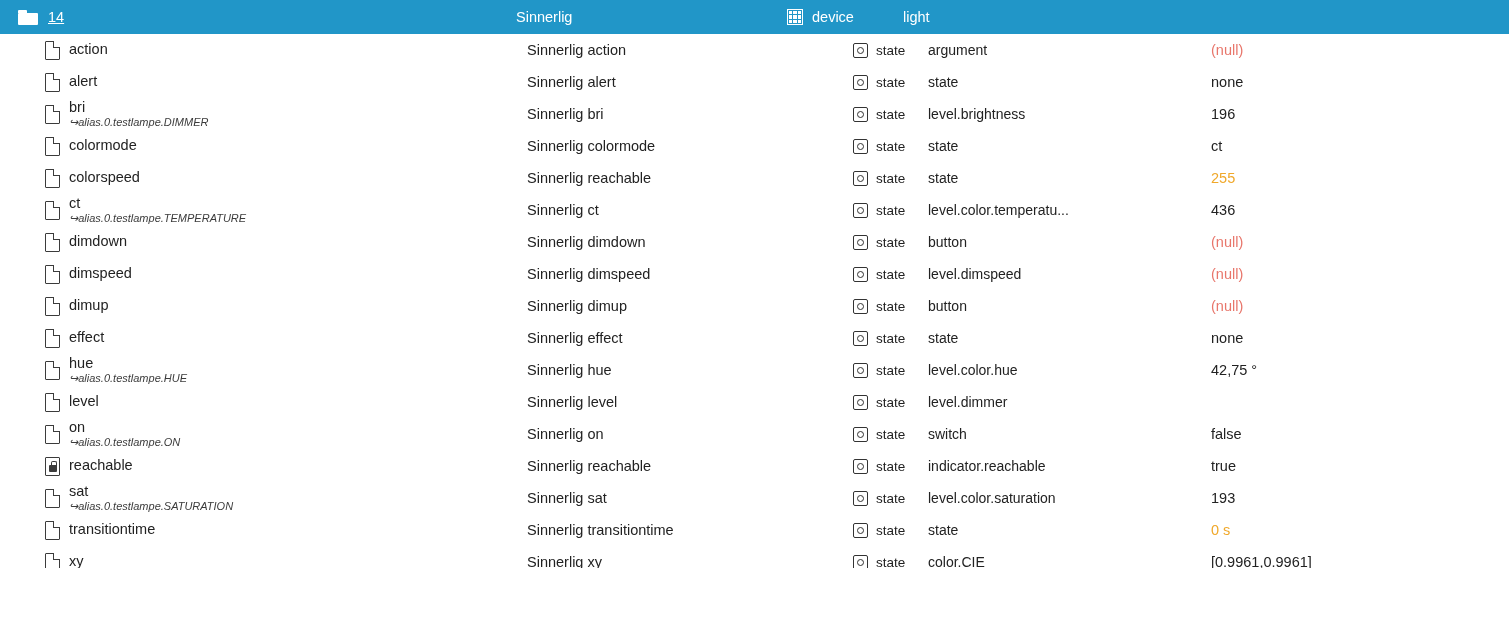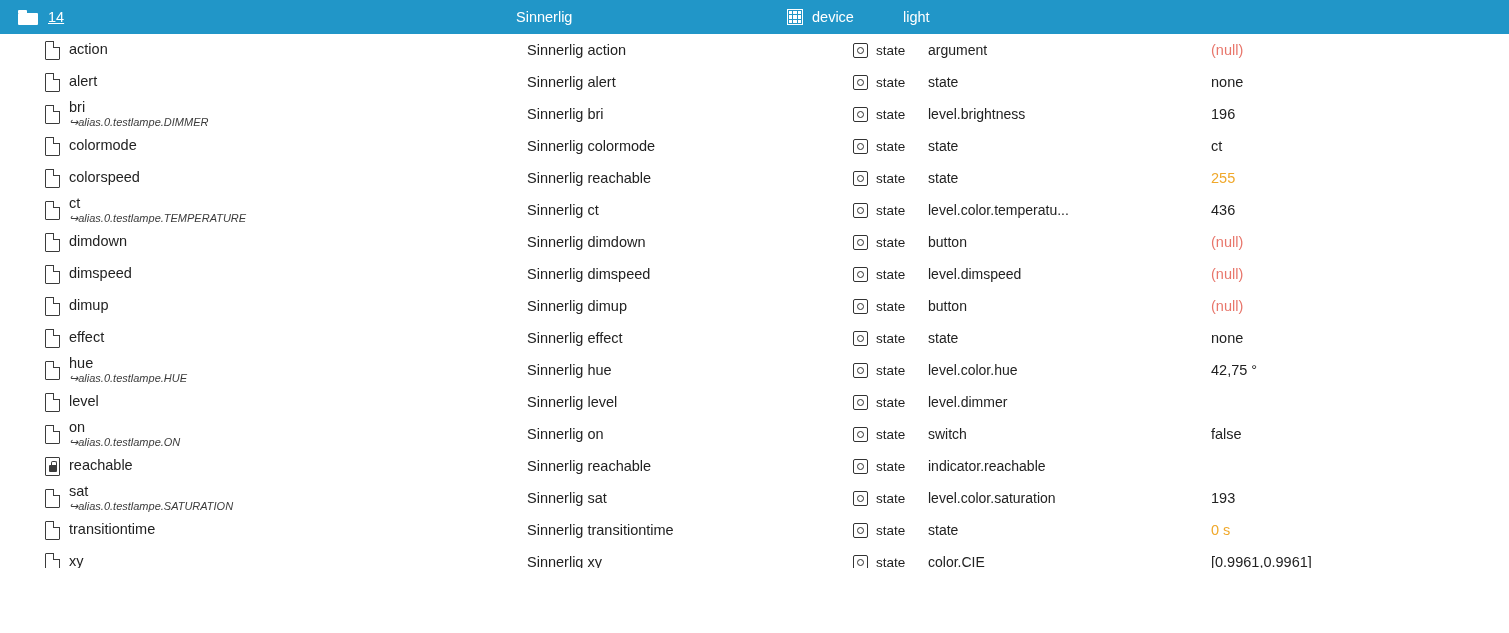--- a/index.html
+++ b/index.html
@@ -521,20 +521,23 @@
         <div class="cell c-title">Sinnerlig reachable</div>
         <div class="cell c-type">
           <span class="state-chip">
             <span class="dot"></span>
           </span>
           <span class="type-label">state</span>
         </div>
         <div class="cell c-role">
           <span class="role-label">indicator.reachable</span>
         </div>
+        <div class="cell c-value">
+          <span class="val-default">true</span>
+        </div>
       </div>
       <div class="row">
         <div class="cell c-icon">
           <span class="doc-icon"></span>
         </div>
         <div class="cell c-name">
           <div class="namewrap">
             <span class="main">sat</span>
             <span class="alias">↪alias.0.testlampe.SATURATION</span>
           </div>

